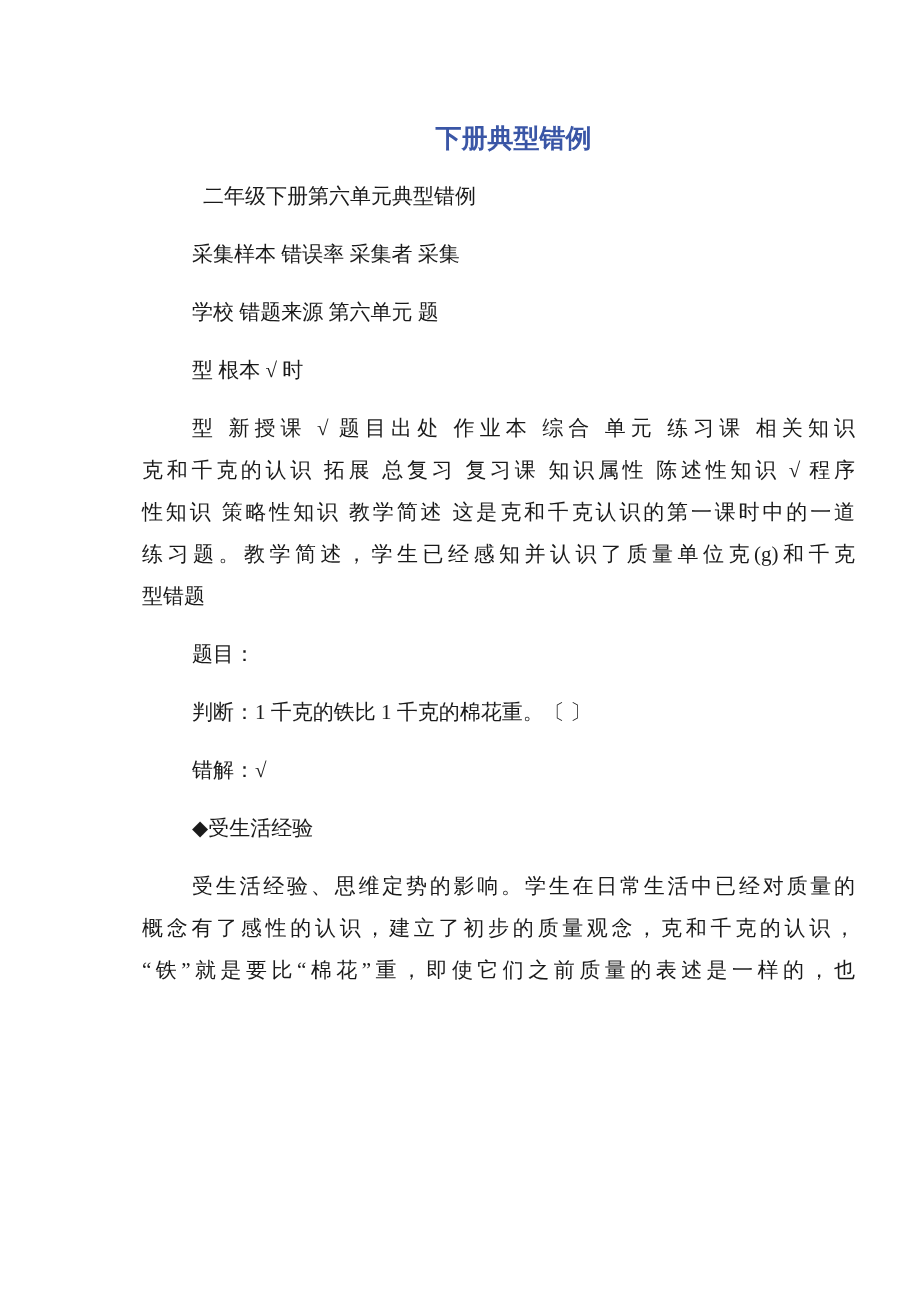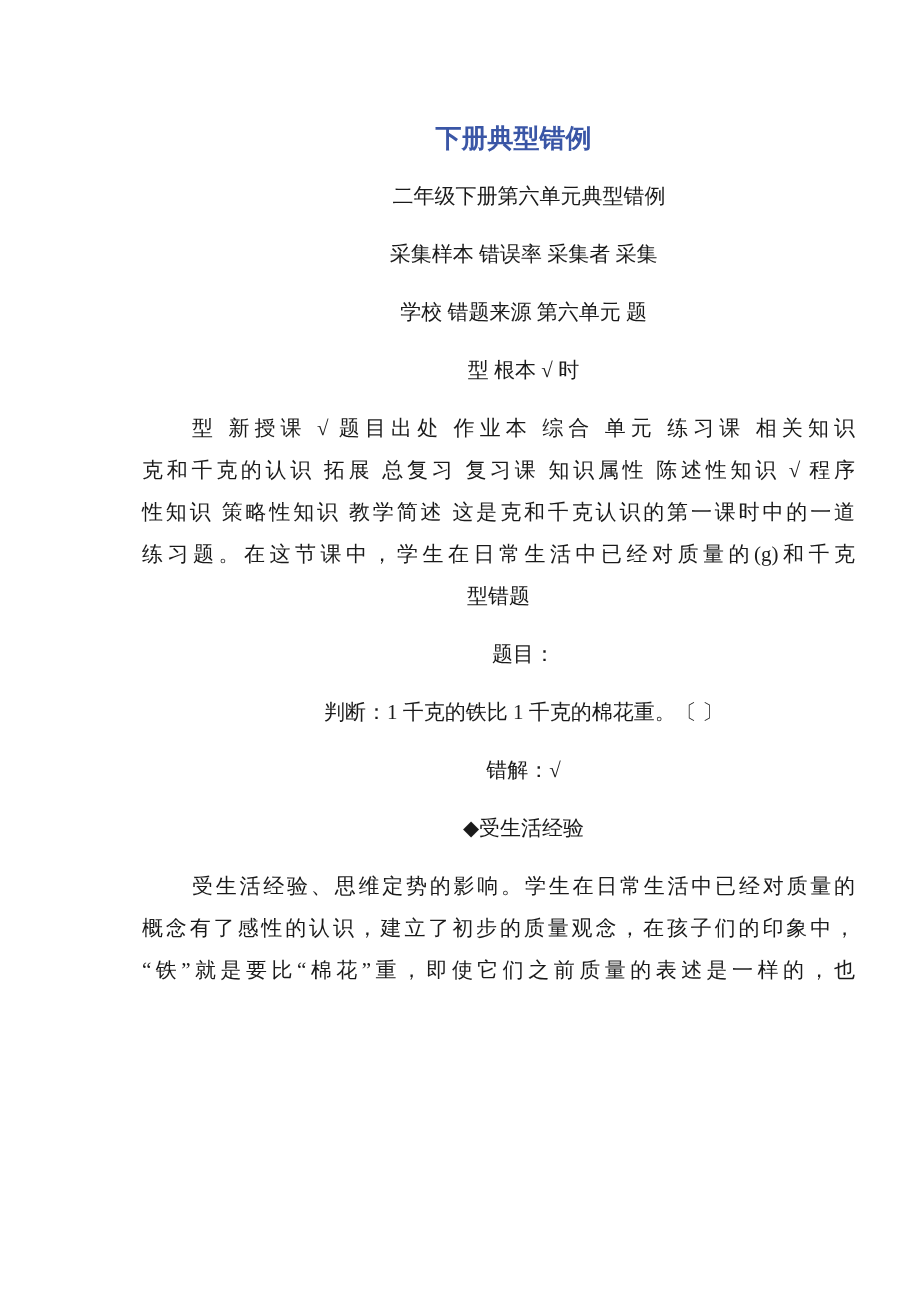--- a/index.html
+++ b/index.html
@@ -30,21 +30,21 @@
     margin-bottom: 16px;
   }
   .para {
     margin: 0 0 16px 0;
   }
   .line {
     font-family: "Liberation Serif", "DejaVu Serif", serif;
     font-size: 21px;
     line-height: 42px;
     color: #1a1a1a;
-    text-align: center;
+    text-align: left;
   }
   .first {
     text-indent: 50px;
   }
   .extra {
     text-indent: 61px;
   }
   .just {
     text-align: justify;
     text-align-last: justify;
@@ -71,21 +71,21 @@
 
   <div class="para">
     <div class="line first">型 根本 √ 时</div>
   </div>
 
 
   <div class="para">
     <div class="line first just">型 新授课 √ 题目出处 作业本 综合 单元 练习课 相关知识</div>
     <div class="line just">克和千克的认识 拓展 总复习 复习课 知识属性 陈述性知识 √ 程序</div>
     <div class="line just">性知识 策略性知识 教学简述 这是克和千克认识的第一课时中的一道</div>
-    <div class="line just">练习题。在这节课中，学生在日常生活中已经对质量的(g)和千克</div>
+    <div class="line just">练习题。教学简述，学生已经感知并认识了质量单位克(g)和千克</div>
     <div class="line">型错题</div>
   </div>
 
   <div class="para">
     <div class="line first">题目：</div>
   </div>
 
   <div class="para">
     <div class="line first">判断：1 千克的铁比 1 千克的棉花重。〔 〕</div>
   </div>
@@ -93,18 +93,18 @@
   <div class="para">
     <div class="line first">错解：√</div>
   </div>
 
   <div class="para">
     <div class="line first">◆受生活经验</div>
   </div>
 
   <div class="para">
     <div class="line first just">受生活经验、思维定势的影响。学生在日常生活中已经对质量的</div>
-    <div class="line just">概念有了感性的认识，建立了初步的质量观念，在孩子们的印象中，</div>
+    <div class="line just">概念有了感性的认识，建立了初步的质量观念，克和千克的认识，</div>
     <div class="line just">“铁”就是要比“棉花”重，即使它们之前质量的表述是一样的，也</div>
   </div>
 
 
 </div>
 
 </body></html>

